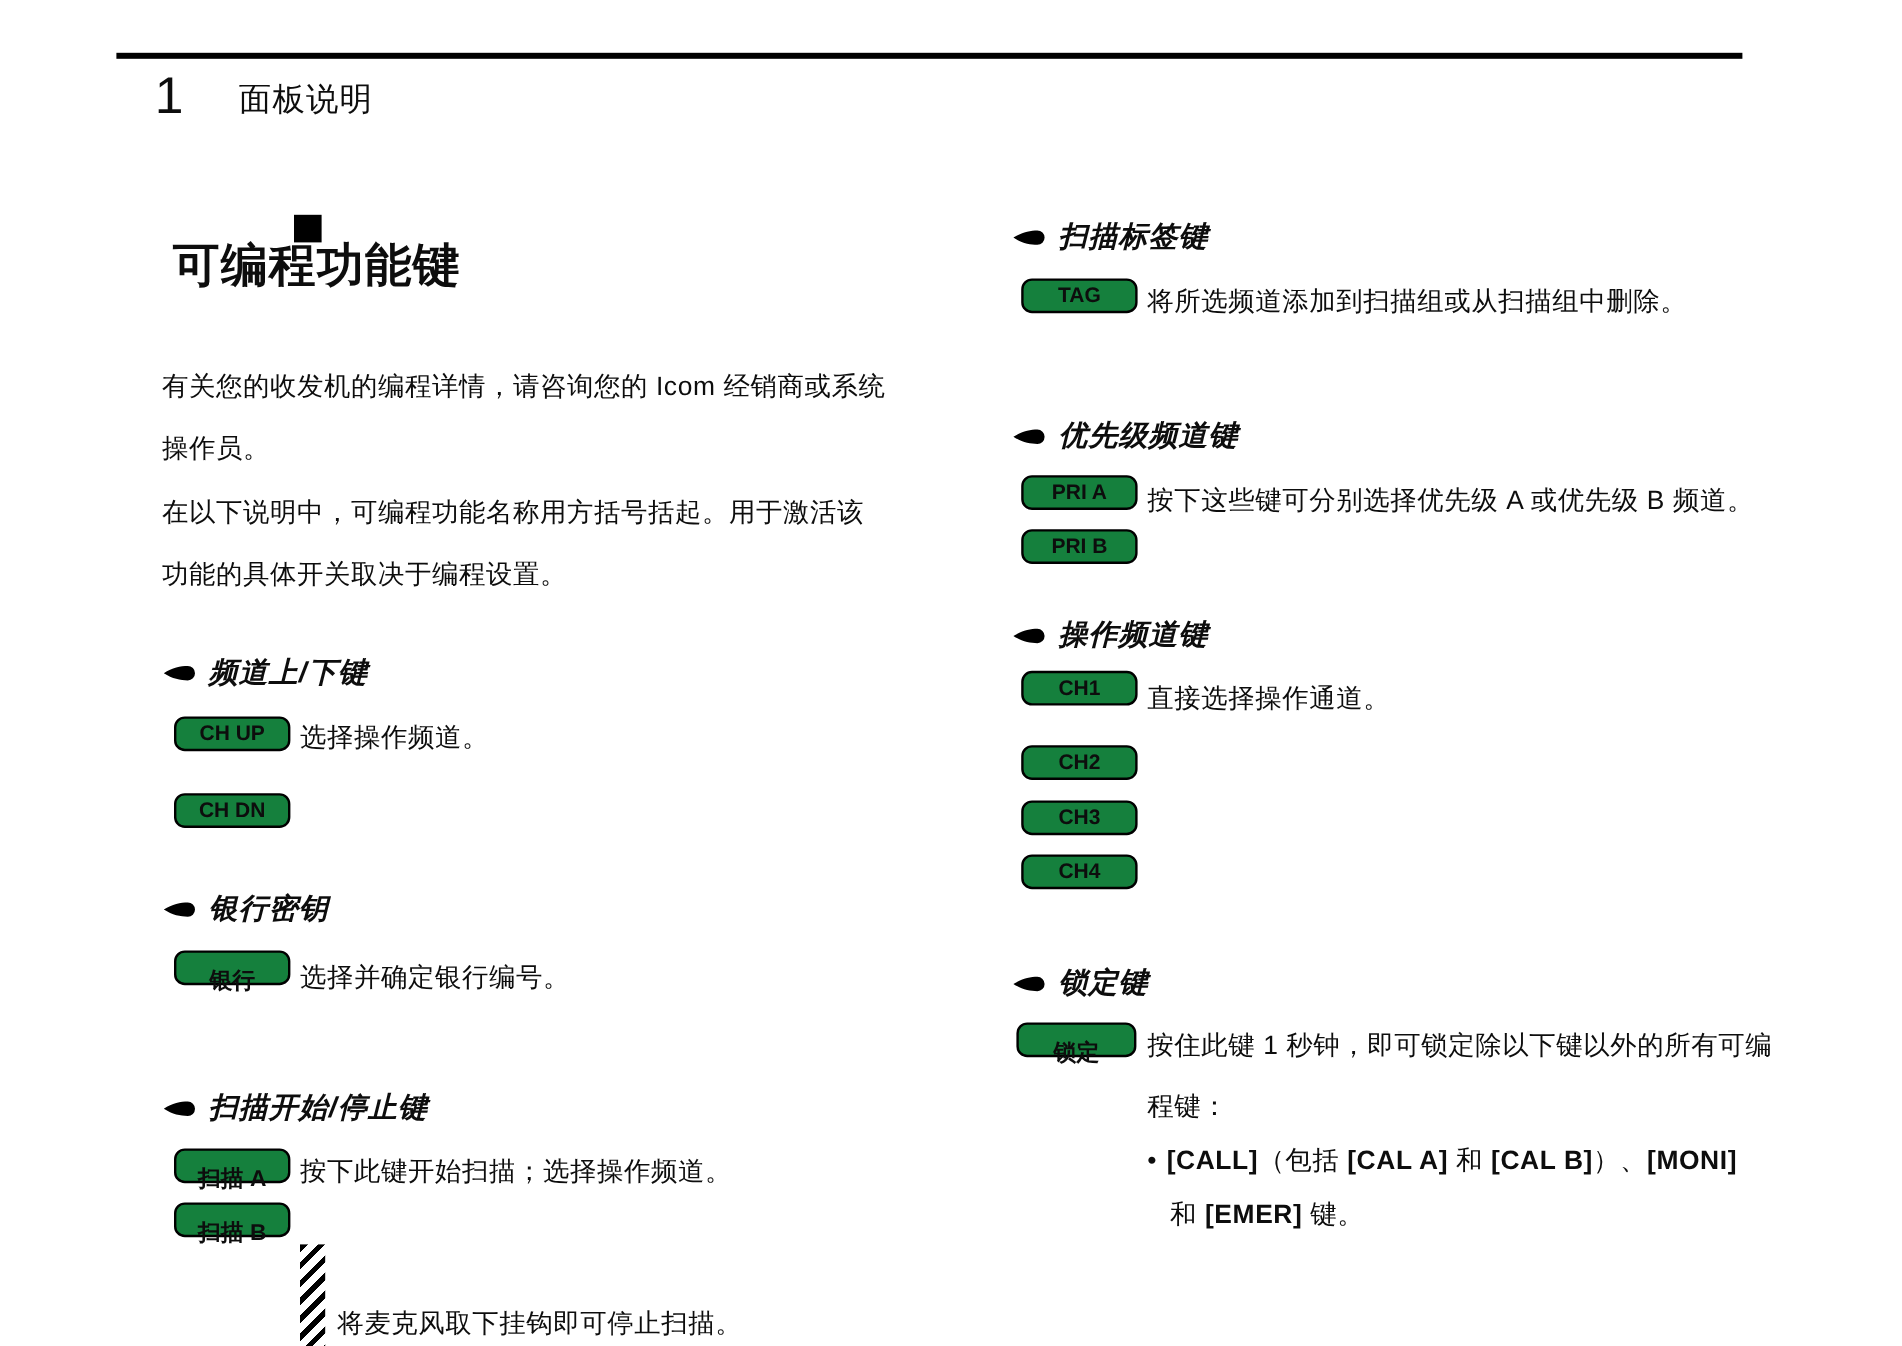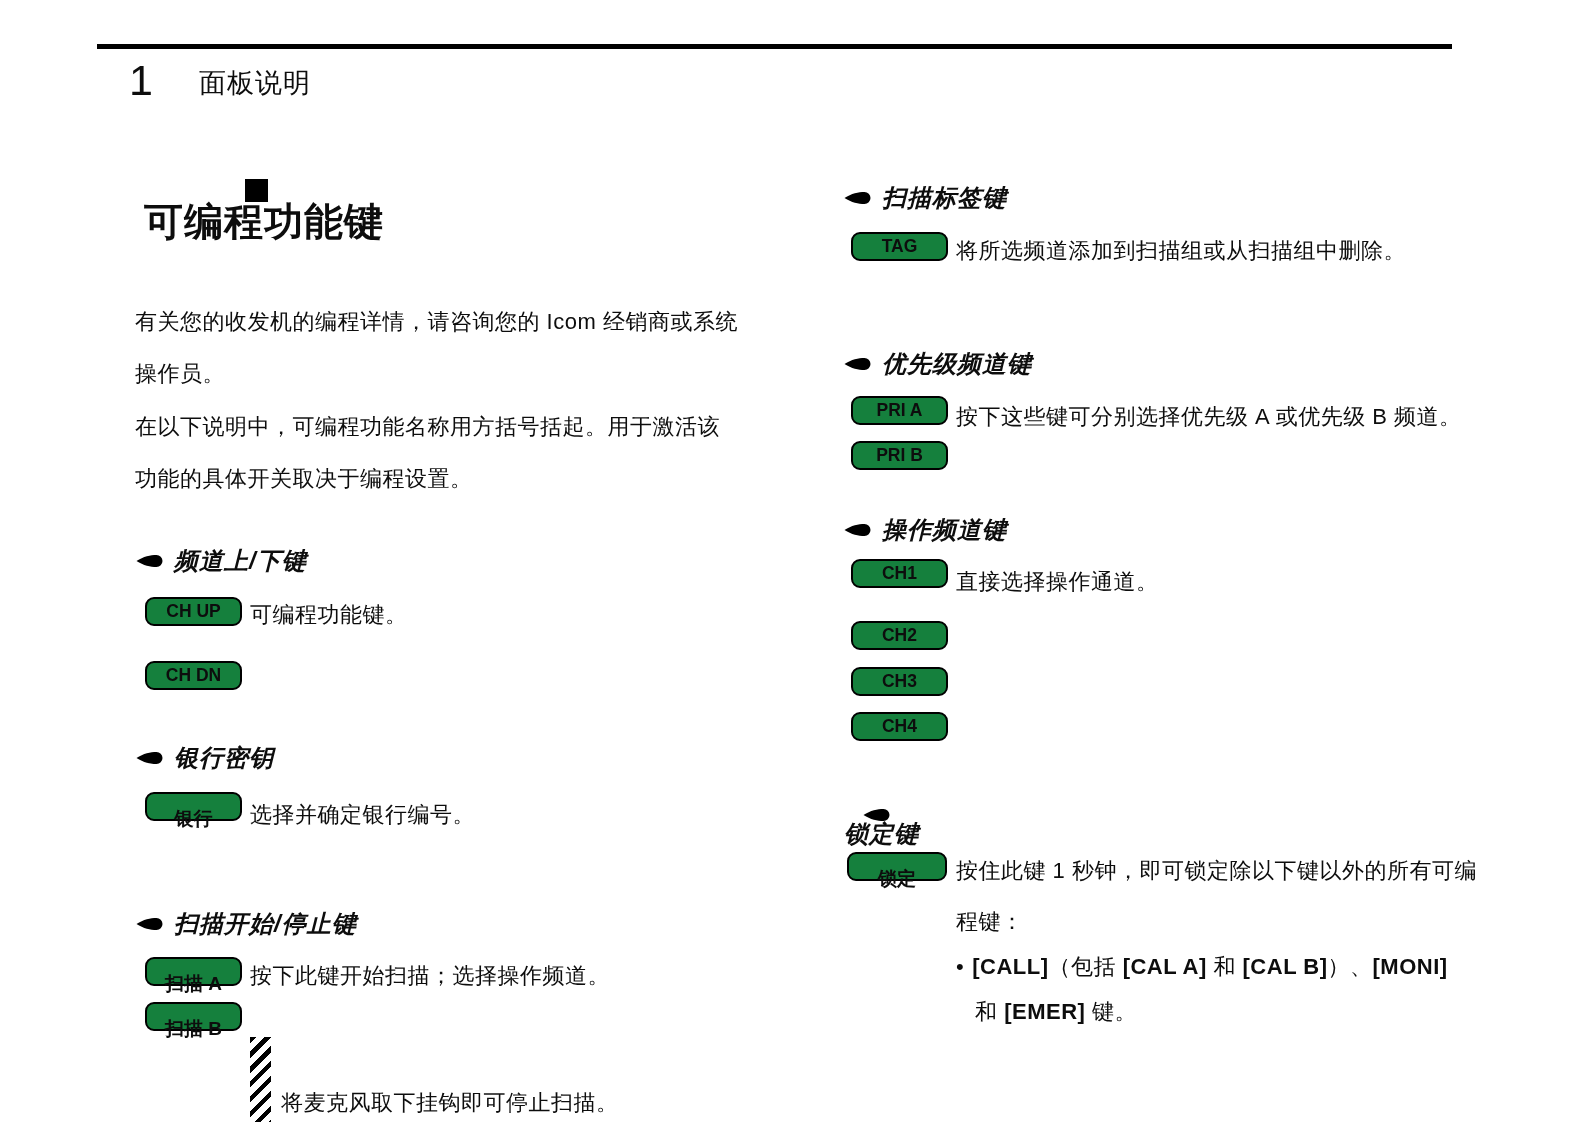--- a/index.html
+++ b/index.html
@@ -55,21 +55,21 @@
 
   <div class="abs sec-title" style="left:136px; top:549px;">
     <svg class="b-ic" width="27" height="14" viewBox="0 0 27 14">
         <path d="M0.5 7 C7.5 2.5 14.5 1 20.5 1 A5.6 5.6 0 0 1 20.5 13 C14.5 13 7.5 11.5 0.5 7 Z" fill="#000"></path>
       </svg>
     <span class="t">频道上/下键</span>
   </div>
   <div class="key" style="left:145px; top:597px;">
     <span class="lbl">CH UP</span>
   </div>
-  <div class="abs desc" style="left:250px; top:600px;">可编程功能键。</div>
+  <div class="abs desc" style="left:250px; top:600px;">选择操作频道。</div>
   <div class="key" style="left:145px; top:661px;">
     <span class="lbl">CH DN</span>
   </div>
 
   <div class="abs sec-title" style="left:136px; top:746px;">
     <svg class="b-ic" width="27" height="14" viewBox="0 0 27 14">
         <path d="M0.5 7 C7.5 2.5 14.5 1 20.5 1 A5.6 5.6 0 0 1 20.5 13 C14.5 13 7.5 11.5 0.5 7 Z" fill="#000"></path>
       </svg>
     <span class="t">银行密钥</span>
   </div>
@@ -133,21 +133,21 @@
   <div class="key" style="left:851px; top:621px;">
     <span class="lbl">CH2</span>
   </div>
   <div class="key" style="left:851px; top:667px;">
     <span class="lbl">CH3</span>
   </div>
   <div class="key" style="left:851px; top:712px;">
     <span class="lbl">CH4</span>
   </div>
 
-  <div class="abs sec-title" style="left:844px; top:808px;flex-direction:column;">
+  <div class="abs sec-title" style="left:844px; top:808px;">
     <svg class="b-ic" width="27" height="14" viewBox="0 0 27 14">
         <path d="M0.5 7 C7.5 2.5 14.5 1 20.5 1 A5.6 5.6 0 0 1 20.5 13 C14.5 13 7.5 11.5 0.5 7 Z" fill="#000"></path>
       </svg>
     <span class="t">锁定键</span>
   </div>
   <div class="key cn" style="left:847px; top:852px; width:96px;">
     <span class="lbl">锁定</span>
   </div>
   <div class="abs desc" style="left:956px; top:856px;">按住此键 1 秒钟，即可锁定除以下键以外的所有可编</div>
   <div class="abs desc" style="left:956px; top:907px;">程键：</div>

